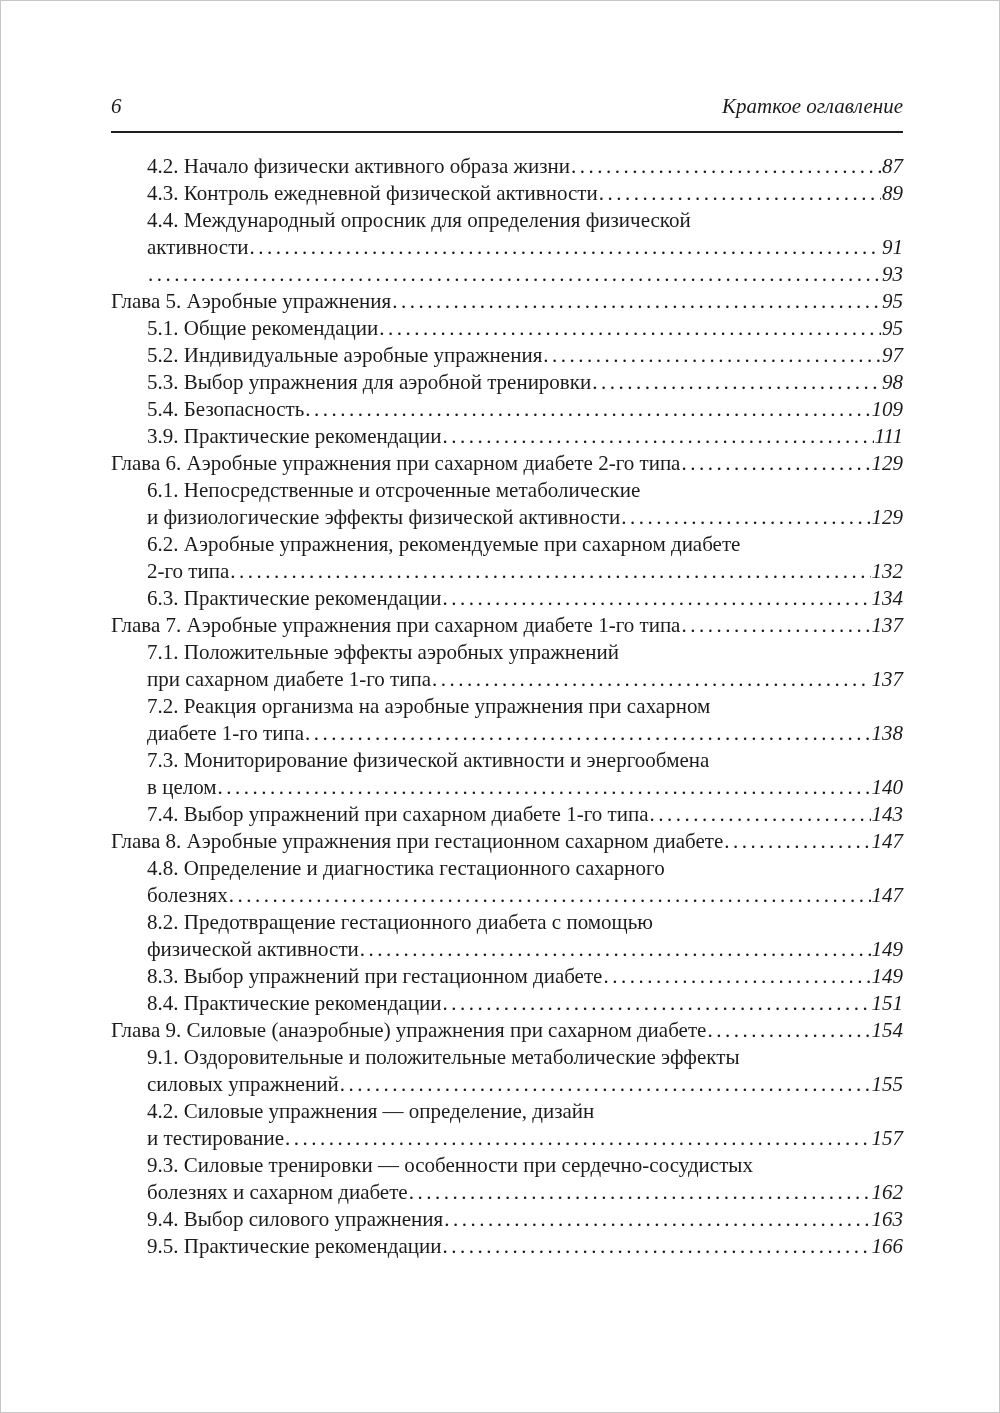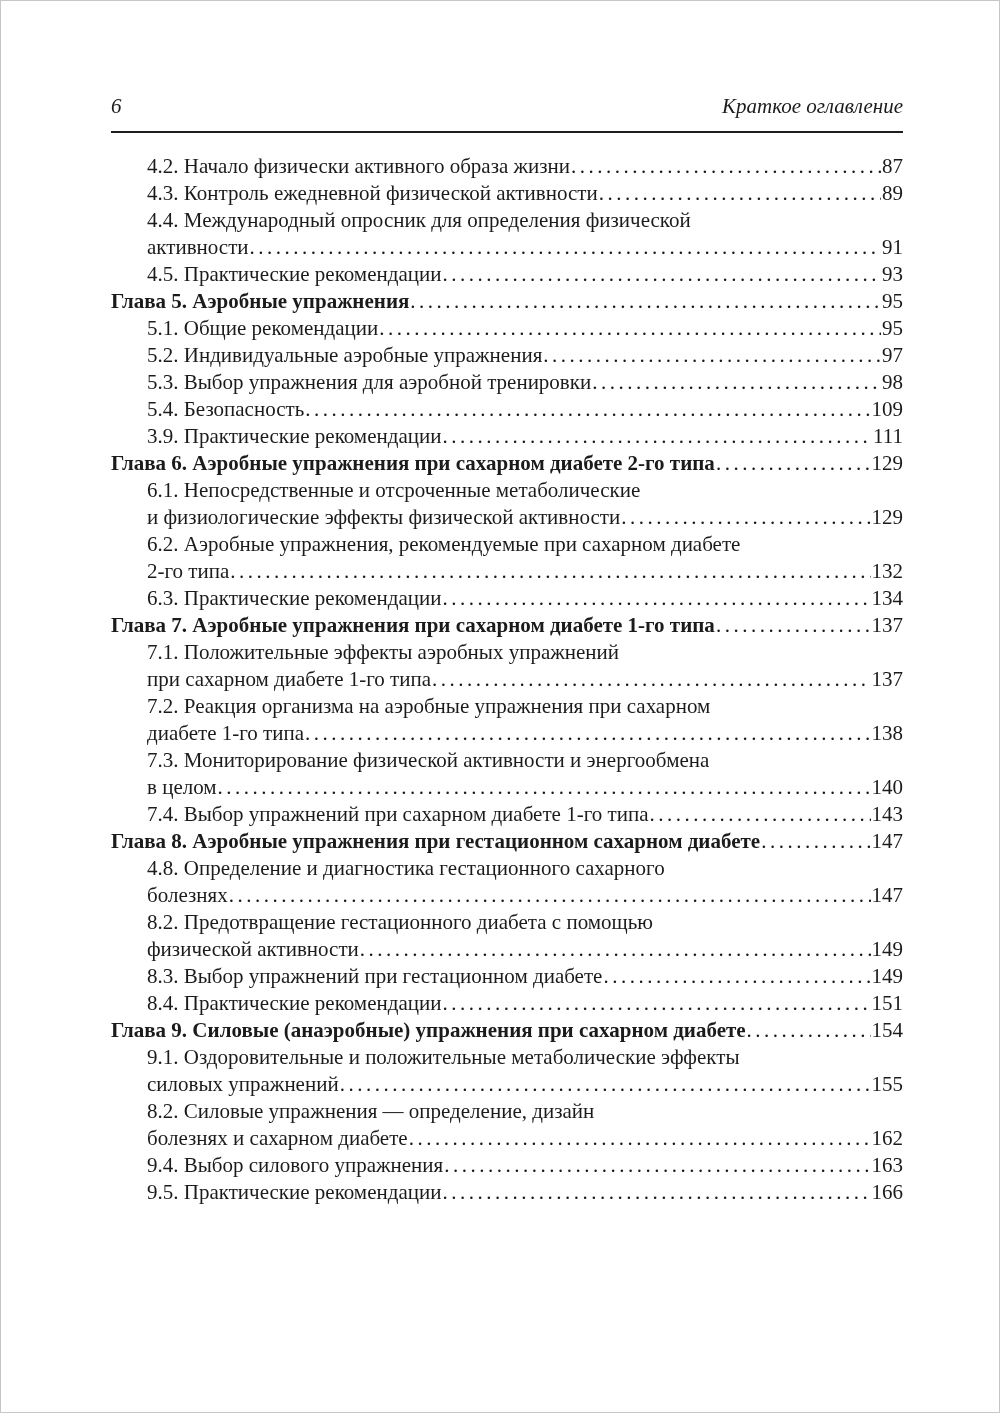--- a/index.html
+++ b/index.html
@@ -44,37 +44,38 @@
     align-items: flex-end;
     white-space: nowrap;
   }
   .line.indent {
     padding-left: 36px;
   }
   .line .text {
     flex: 0 0 auto;
   }
   .line.bold .text {
-    font-weight: bold;
+    font-weight: normal;
   }
   .dots {
     flex: 1 1 auto;
     min-width: 6px;
     overflow: hidden;
     white-space: nowrap;
     margin: 0 1px;
   }
   .dots::after {
     content: "...........................................................................................................................................................";
     letter-spacing: 3.5px;
     font-weight: normal;
   }
   .page-num {
     flex: 0 0 auto;
     font-weight: normal;
+    font-style: italic;
   }
 </style>
 </head>
 <body>
 
 <div class="page">
   <div class="inner">
 
     <div class="running-head">
       <span>6</span>
@@ -96,21 +97,20 @@
         </div>
         <div class="line indent">
           <span class="text">4.4. Международный опросник для определения физической</span>
         </div>
         <div class="line indent">
           <span class="text">активности</span>
           <span class="dots"></span>
           <span class="page-num">91</span>
         </div>
         <div class="line indent">
-          <span class="text">4.5. Практические рекомендации</span>
           <span class="dots"></span>
           <span class="page-num">93</span>
         </div>
         <div class="line bold">
           <span class="text">Глава 5. Аэробные упражнения</span>
           <span class="dots"></span>
           <span class="page-num">95</span>
         </div>
         <div class="line indent">
           <span class="text">5.1. Общие рекомендации</span>
@@ -235,21 +235,29 @@
         </div>
         <div class="line indent">
           <span class="text">9.1. Оздоровительные и положительные метаболические эффекты</span>
         </div>
         <div class="line indent">
           <span class="text">силовых упражнений</span>
           <span class="dots"></span>
           <span class="page-num">155</span>
         </div>
         <div class="line indent">
-          <span class="text">8.2. Силовые упражнения — определение, дизайн</span>
+          <span class="text">4.2. Силовые упражнения — определение, дизайн</span>
+        </div>
+        <div class="line indent">
+          <span class="text">и тестирование</span>
+          <span class="dots"></span>
+          <span class="page-num">157</span>
+        </div>
+        <div class="line indent">
+          <span class="text">9.3. Силовые тренировки — особенности при сердечно-сосудистых</span>
         </div>
         <div class="line indent">
           <span class="text">болезнях и сахарном диабете</span>
           <span class="dots"></span>
           <span class="page-num">162</span>
         </div>
         <div class="line indent">
           <span class="text">9.4. Выбор силового упражнения</span>
           <span class="dots"></span>
           <span class="page-num">163</span>

